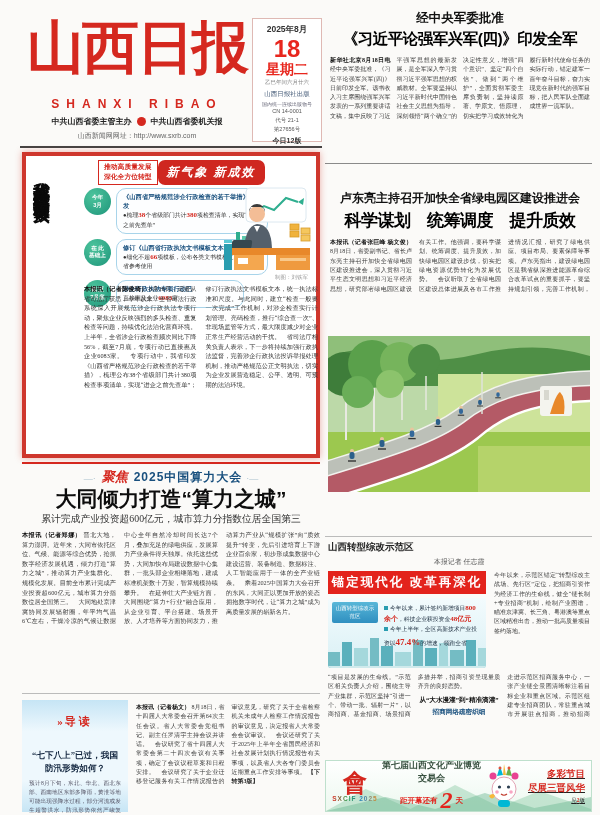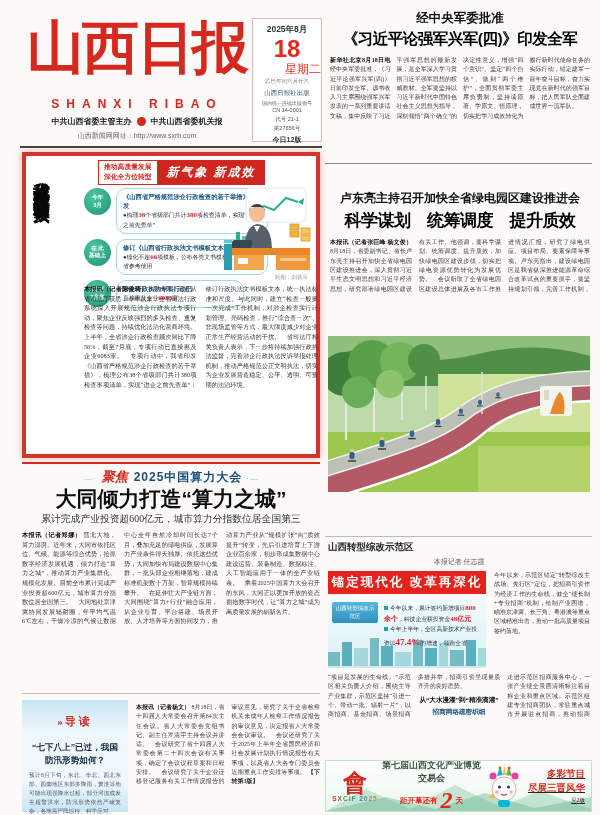--- a/index.html
+++ b/index.html
@@ -16,42 +16,42 @@
            color:#d5281f;font-weight:700;}
   .mast-organ{left:14px;top:116px;width:246px;display:flex;justify-content:center;align-items:center;
               gap:5px;font-size:8px;font-weight:700;color:#222;}
   .seal{width:9px;height:9px;border-radius:50%;background:#d5281f;display:inline-block;}
   .mast-web{left:14px;top:131px;width:246px;text-align:center;font-size:7px;color:#666;}
   
   .datebox{left:252px;top:18px;width:70px;height:124px;border:1px solid #dfb9b4;background:#fff;
            text-align:center;padding-top:5px;box-sizing:border-box;font-family:"Liberation Sans",sans-serif;}
   .db-month{font-size:8.5px;font-weight:700;color:#333;}
   .db-day{font-size:24px;font-weight:700;color:#e8261d;line-height:1.05;}
-  .db-week{font-size:12px;font-weight:400;color:#e8261d;text-align:right;}
+  .db-week{font-size:14px;font-weight:700;color:#e8261d;}
   .db-lunar{font-size:5.5px;color:#888;margin-bottom:4px;}
   .db-pub{font-size:6.5px;color:#445a77;margin-bottom:2px;}
   .db-s{font-size:5px;color:#667;}
   .db-m{font-size:5.5px;color:#555;line-height:1.6;}
   .db-pages{font-size:7px;font-weight:700;color:#333;margin-top:2px;}
   
   .army{left:330px;top:10px;width:260px;}
   .army .kicker{text-align:center;font-size:12.5px;font-weight:700;color:#111;font-family:"Liberation Sans",sans-serif;}
   .army .head{text-align:center;font-size:15.5px;font-weight:900;color:#000;margin-top:2px;
               font-family:"Liberation Sans",sans-serif;letter-spacing:-0.5px;}
   .army .body{margin-top:6px;column-count:4;column-gap:6px;font-size:6px;line-height:1.55;
               color:#3a3a3a;height:88px;overflow:hidden;}
   .dateline{font-weight:700;color:#111;}
   
   .redbox{left:22px;top:152px;width:298px;height:306px;border:4px solid #cf372d;background:#fff;
           box-shadow:0 0 7px rgba(210,60,50,.4);box-sizing:border-box;}
   .rb-badge{position:absolute;left:72px;top:4px;display:flex;align-items:stretch;}
   .rb-b1{border:1.5px solid #d5281f;color:#d5281f;font-size:6.8px;font-weight:700;line-height:1.5;
          padding:1px 5px;text-align:center;background:#fff;font-family:"Liberation Sans",sans-serif;}
   .rb-b2{background:#cf2720;color:#fff;font-style:italic;font-weight:900;font-size:12px;
-         padding:4px 9px;display:flex;align-items:center;letter-spacing:2px;}
+         padding:4px 9px;display:flex;align-items:center;letter-spacing:2px;border-radius:7px;}
   .vtitle{position:absolute;left:5px;top:12px;height:282px;writing-mode:vertical-rl;
           font-size:16.5px;font-weight:900;letter-spacing:1.5px;color:#0a0a0a;
           font-family:"Liberation Sans",sans-serif;}
   .timeline{position:absolute;left:58px;top:32px;width:234px;}
   .tl-row{display:flex;align-items:flex-start;gap:5px;margin-bottom:5px;}
   .tl-circle{width:27px;height:27px;border-radius:50%;background:radial-gradient(circle at 35% 30%,#4cc49c,#1f957b);
              color:#fff;font-size:5.6px;font-weight:700;display:flex;align-items:center;justify-content:center;
              text-align:center;line-height:1.35;flex:none;white-space:pre-line;font-family:"Liberation Sans",sans-serif;}
   .tl-box{border:1.5px solid #a8d4ea;border-radius:10px;padding:3px 6px;background:#fdfeff;box-sizing:border-box;}
   .tl-title{color:#19507e;font-weight:700;font-size:6.3px;line-height:1.45;}
@@ -70,21 +70,21 @@
            font-family:"Liberation Sans",sans-serif;}
   .dt-sub{left:22px;top:513px;width:298px;text-align:center;font-size:9.8px;color:#333;}
   .dt-body{left:22px;top:530px;width:298px;height:158px;column-count:3;column-gap:8px;
            font-size:6.2px;line-height:1.55;color:#3a3a3a;overflow:hidden;}
   .dt-rule{left:22px;top:693px;width:298px;height:1px;background:#bbb;}
   
   .guide{left:22px;top:700px;width:106px;height:112px;box-sizing:border-box;
          background:linear-gradient(180deg,#c6e5f5,#eef8fd 28%,#eef8fd 72%,#c6e5f5);padding:14px 7px;}
   .g-label{text-align:center;color:#d5281f;font-weight:900;font-size:11px;letter-spacing:3px;}
   .g-arrow{font-weight:900;margin-right:2px;letter-spacing:0;}
-  .g-title{margin-top:12px;font-size:8.6px;font-weight:700;color:#12263f;line-height:1.5;text-align:center;}
+  .g-title{margin-top:20px;font-size:8.6px;font-weight:700;color:#12263f;line-height:1.5;text-align:center;}
   .g-body{margin-top:4px;font-size:5.7px;color:#556;line-height:1.6;}
   .g-ref{margin-top:3px;text-align:center;color:#d5281f;font-weight:700;font-size:8px;}
   .npc{left:136px;top:698px;width:184px;}
   .npc-head{text-align:center;font-size:10.3px;font-weight:900;color:#000;font-family:"Liberation Sans",sans-serif;}
   .npc-body{margin-top:5px;column-count:2;column-gap:7px;font-size:6px;line-height:1.55;color:#3a3a3a;
             height:96px;overflow:hidden;}
   .cont{font-weight:700;color:#222;}
   
   .rule-r1{left:325px;top:163px;width:267px;height:1px;background:#8a8a8a;}
   .green{left:330px;top:190px;width:260px;}

